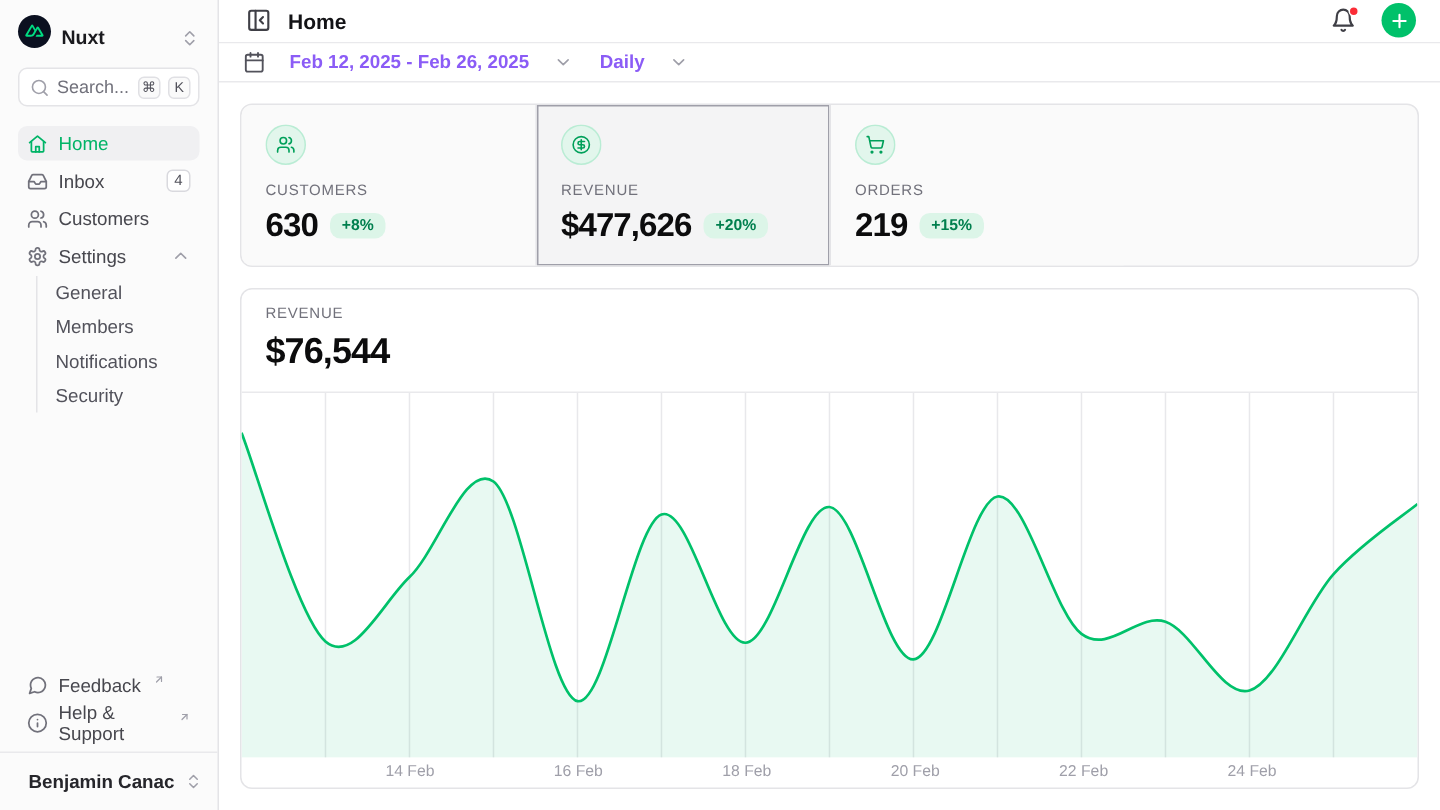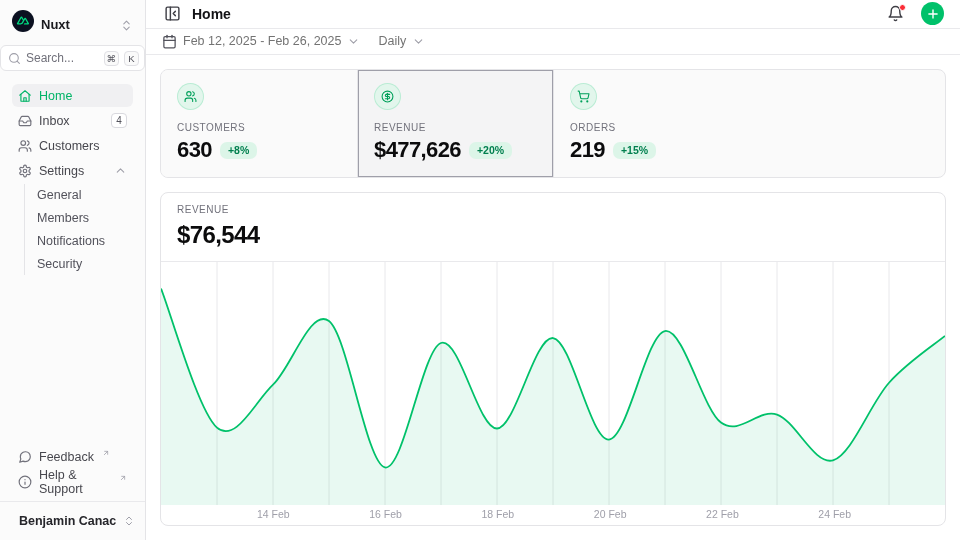--- a/index.html
+++ b/index.html
@@ -11,21 +11,21 @@
   .sidebar { width:146px; min-width:146px; background:#fbfbfb; border-right:1px solid #e4e4e7;
     display:flex; flex-direction:column; }
   .sb-head { display:flex; align-items:flex-end; gap:7px; padding:10px 12px 8px; }
   .logo-circle { width:22px; height:22px; border-radius:50%; background:#0b1020; display:flex;
     align-items:center; justify-content:center; flex-shrink:0; }
   .app-name { font-size:13px; font-weight:700; color:#1a1a1e; flex:1; }
   .icon { display:inline-flex; align-items:center; justify-content:center; flex-shrink:0; }
   .icon svg { display:block; }
   .muted-ic { color:#9f9fa9; }
 
-  .search-box { margin:5px 0 4px; height:26px; background:#fff; border:1px solid #e4e4e7;
+  .search-box { margin:5px 12px 4px; height:26px; background:#fff; border:1px solid #e4e4e7;
     border-radius:6px; display:flex; align-items:center; gap:5px; padding:0 5px 0 7px; }
   .search-box input { border:none; outline:none; flex:1; min-width:0; font-size:12px;
     font-family:inherit; color:#3f3f46; background:transparent; }
   .search-box input::placeholder { color:#71717b; }
   .kbd { min-width:15px; height:15px; border:1px solid #e0e0e4; background:#fafafa; border-radius:4px;
     font-size:9.5px; color:#52525b; display:flex; align-items:center; justify-content:center; padding:0 2px; }
 
   .nav { padding:9px 12px; display:flex; flex-direction:column; gap:2px; }
   .nav-item { display:flex; align-items:center; gap:7px; height:23px; padding:0 6px; border-radius:6px;
     font-size:12.5px; color:#47474e; cursor:pointer; text-decoration:none; }
@@ -55,22 +55,22 @@
   .iconbtn { background:none; border:none; cursor:pointer; display:flex; align-items:center;
     justify-content:center; padding:2px; color:#3f3f46; position:relative; }
   .page-title { font-size:14px; font-weight:700; color:#131316; flex:1; }
   .bell-dot { position:absolute; top:1px; right:0px; width:7px; height:7px; border-radius:50%;
     background:#fb2c36; border:1.5px solid #fff; }
   .plus-btn { width:23px; height:23px; border-radius:50%; background:#00c16a; border:none; cursor:pointer;
     display:flex; align-items:center; justify-content:center; color:#fff; margin-left:6px; }
 
   .toolbar { height:37px; border-bottom:1px solid #e9e9ec; display:flex; align-items:center;
     padding:0 16px; gap:18px; background:#fff; }
-  .ghost-btn { background:none; border:none; cursor:pointer; display:flex; align-items:center; gap:6px;
-    font-family:inherit; font-size:12.5px; font-weight:400; color:#737373; }
+  .ghost-btn { background:none; border:none; cursor:pointer; display:flex; align-items:center; gap:16px;
+    font-family:inherit; font-size:12.5px; font-weight:700; color:#8b5cf6; }
   .ghost-btn .ic { color:#52525b; }
   .chev { color:#9f9fa9; }
 
   .content { padding:14px; display:flex; flex-direction:column; gap:14px; }
 
   
   .stats { display:grid; grid-template-columns:repeat(4,1fr); border:1px solid #e4e4e7;
     border-radius:8px; overflow:hidden; background:#fafafa; }
   .stat-cell { padding:13px 16px 14px; cursor:pointer; background:#fafafa; }
   .stat-cell + .stat-cell { border-left:1px solid #e4e4e7; }

